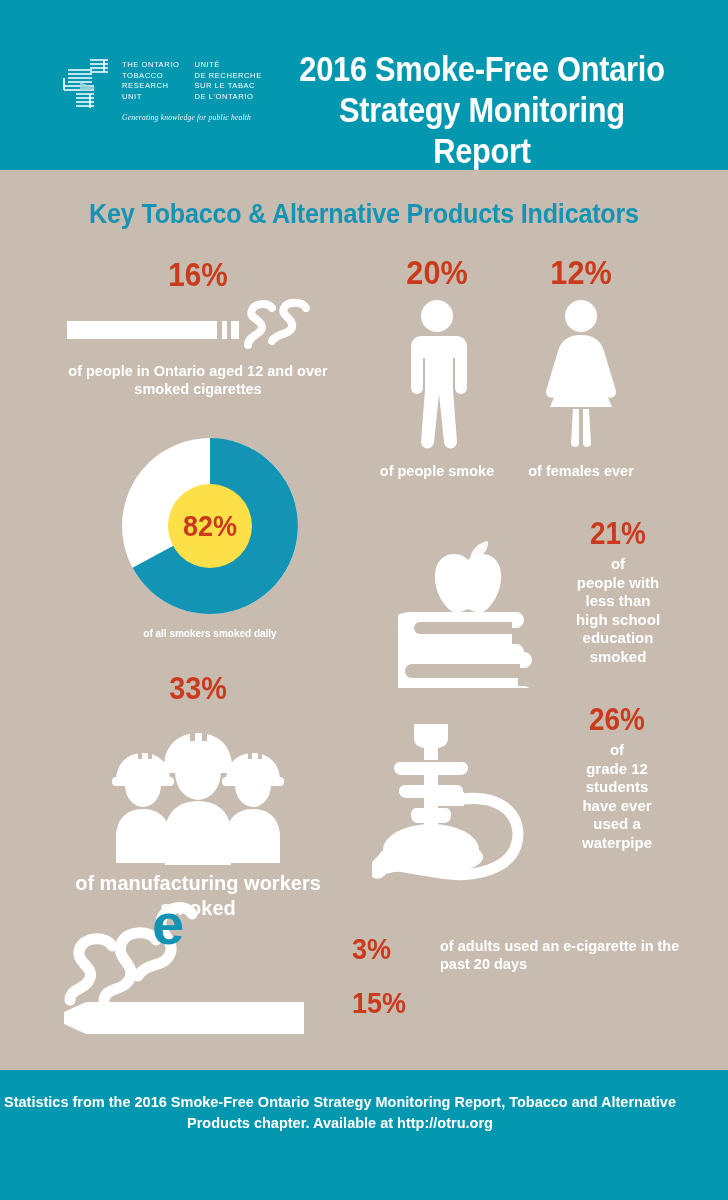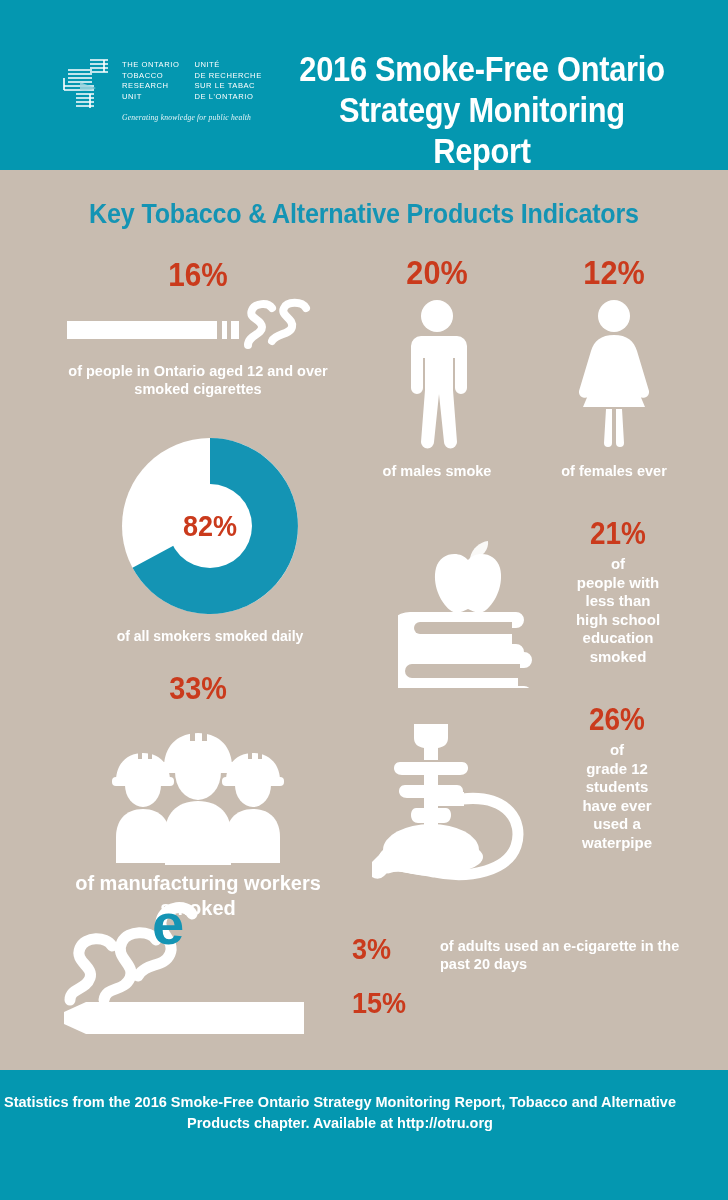--- a/index.html
+++ b/index.html
@@ -58,34 +58,34 @@
   .b-cig .pct{font-size:33px;text-align:center;width:180px;margin:0 auto;}
   .cig-row{position:relative;height:62px;margin-top:6px;}
   .cig-body{position:absolute;left:19px;top:24px;width:150px;height:18px;background:#fff;}
   .cig-band1{position:absolute;left:174px;top:24px;width:5px;height:18px;background:#fff;}
   .cig-band2{position:absolute;left:183px;top:24px;width:8px;height:18px;background:#fff;}
   .cig-smoke{position:absolute;left:194px;top:0px;}
   .b-cig .cap{font-size:14.5px;text-align:center;margin-top:4px;}
 
   
   .b-male{position:absolute;left:352px;top:255px;width:170px;text-align:center;}
-  .b-female{position:absolute;left:529px;top:255px;width:170px;text-align:center;}
+  .b-female{position:absolute;left:496px;top:255px;width:170px;text-align:center;}
   .b-male .pct,.b-female .pct{font-size:34px;}
   .fig{margin-top:10px;height:150px;display:flex;align-items:flex-end;justify-content:center;}
   .b-male .cap,.b-female .cap{font-size:14.5px;margin-top:14px;}
 
   
   .b-donut{position:absolute;left:90px;top:438px;width:240px;text-align:center;}
   .donut{position:relative;width:176px;height:176px;margin:0 auto;}
   .donut-hole{
     position:absolute;left:46px;top:46px;width:84px;height:84px;border-radius:50%;
-    background:#ffffff;display:flex;align-items:center;justify-content:center;
+    background:#fde047;display:flex;align-items:center;justify-content:center;
   }
   .donut-hole .pct{font-size:30px;}
-  .b-donut .cap{font-size:14px;margin-top:14px;}
+  .b-donut .cap{font-size:10px;margin-top:14px;}
 
   
   .b-books{position:absolute;left:398px;top:518px;width:300px;}
   .books-icon{position:absolute;left:0px;top:10px;}
   .b-books .right{position:absolute;left:152px;top:0px;width:136px;text-align:center;}
   .b-books .pct{font-size:31px;}
   .b-books .cap{font-size:15px;margin-top:6px;}
 
   
   .b-work{position:absolute;left:48px;top:672px;width:300px;text-align:center;}
@@ -172,21 +172,21 @@
   <div class="b-male">
     <div class="pct">20%</div>
     <div class="fig">
       <svg width="96" height="150" viewBox="0 0 96 150">
         <circle cx="48" cy="17" r="16" fill="#ffffff"></circle>
         <path d="M28 37 h40 a10 10 0 0 1 10 10 v42 a6 6 0 0 1 -12 0 v-30 h-2 v32
                  l4 52 a6 6 0 0 1 -13 0 l-5 -48 l-5 48 a6 6 0 0 1 -13 0 l4 -52 v-32 h-2 v30
                  a6 6 0 0 1 -12 0 v-42 a10 10 0 0 1 10 -10 z" fill="#ffffff"></path>
       </svg>
     </div>
-    <div class="cap">of males smoke</div>
+    <div class="cap">of people smoke</div>
   </div>
 
   <div class="b-female">
     <div class="pct">12%</div>
     <div class="fig">
       <svg width="104" height="150" viewBox="0 0 104 150">
         <circle cx="52" cy="17" r="16" fill="#ffffff"></circle>
         <path d="M52 36 c-13 0 -20 6 -23 16 l-12 40 a6 6 0 0 0 11 4 l9 -26
                  l-16 38 h62 l-16 -38 l9 26 a6 6 0 0 0 11 -4 l-12 -40 c-3 -10 -10 -16 -23 -16 z" fill="#ffffff"></path>
         <path d="M44 110 h6 v34 a4 4 0 0 1 -8 0 z M54 110 h6 l2 34 a4 4 0 0 1 -8 0 z" fill="#ffffff"></path>

